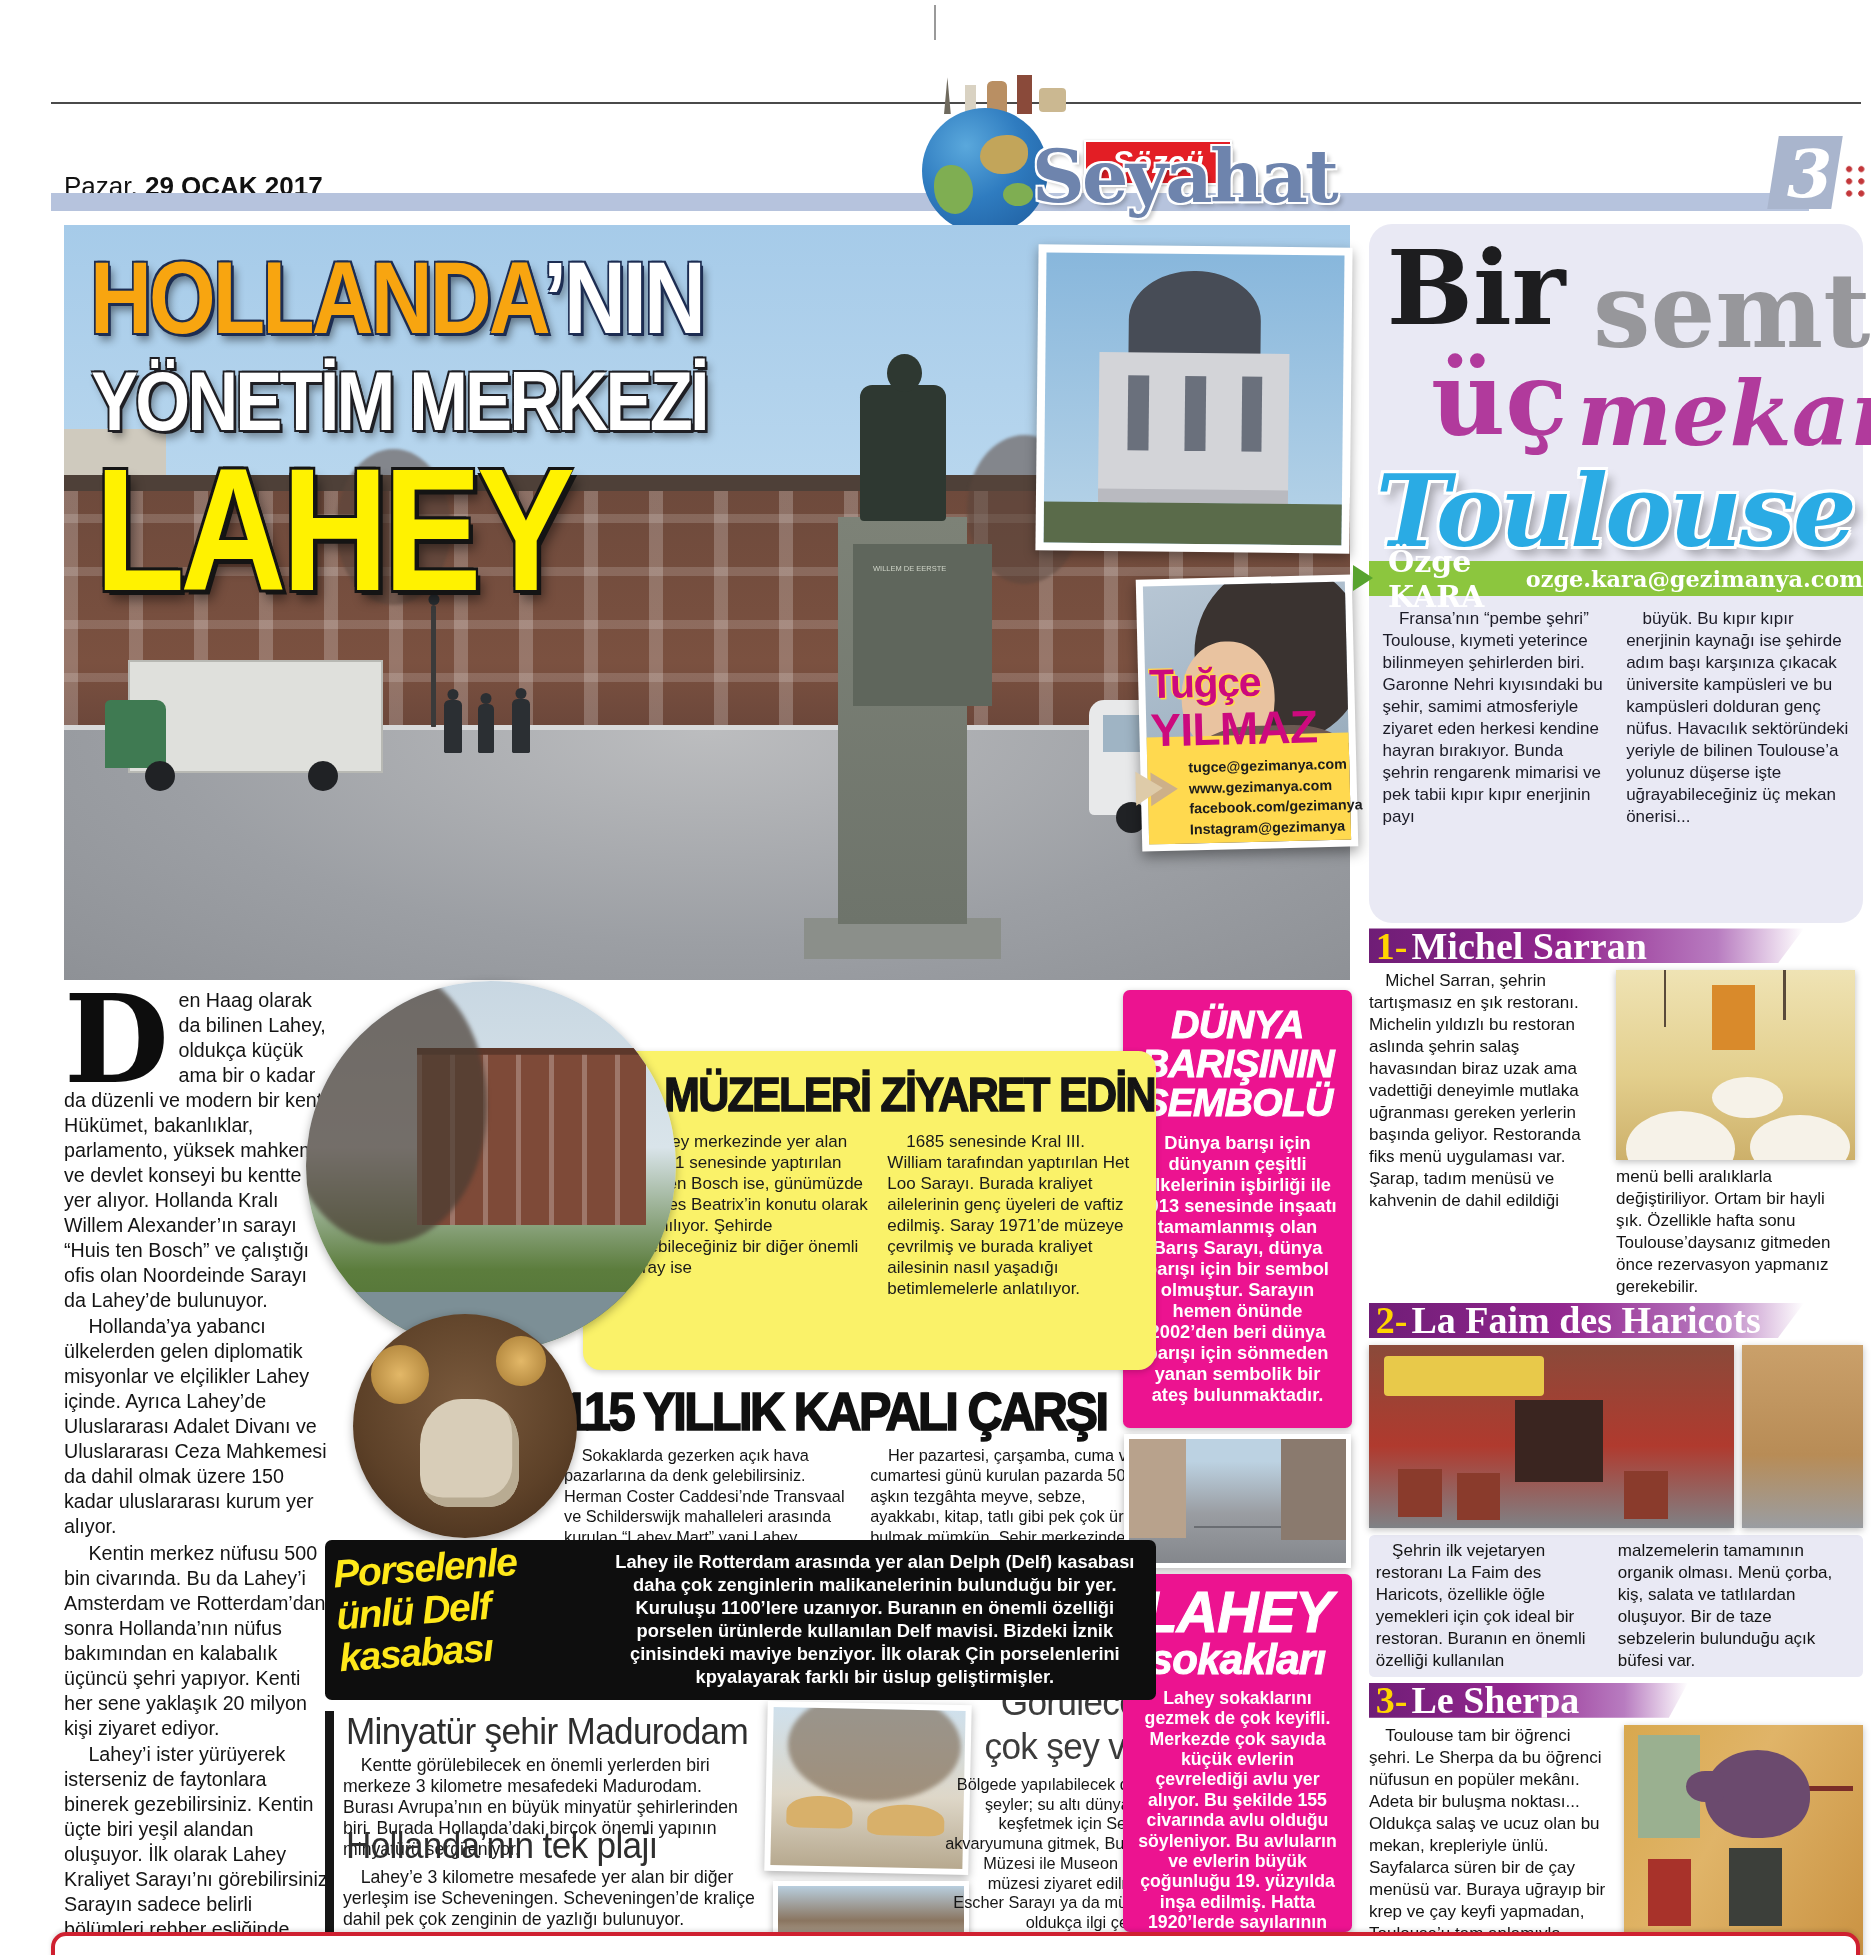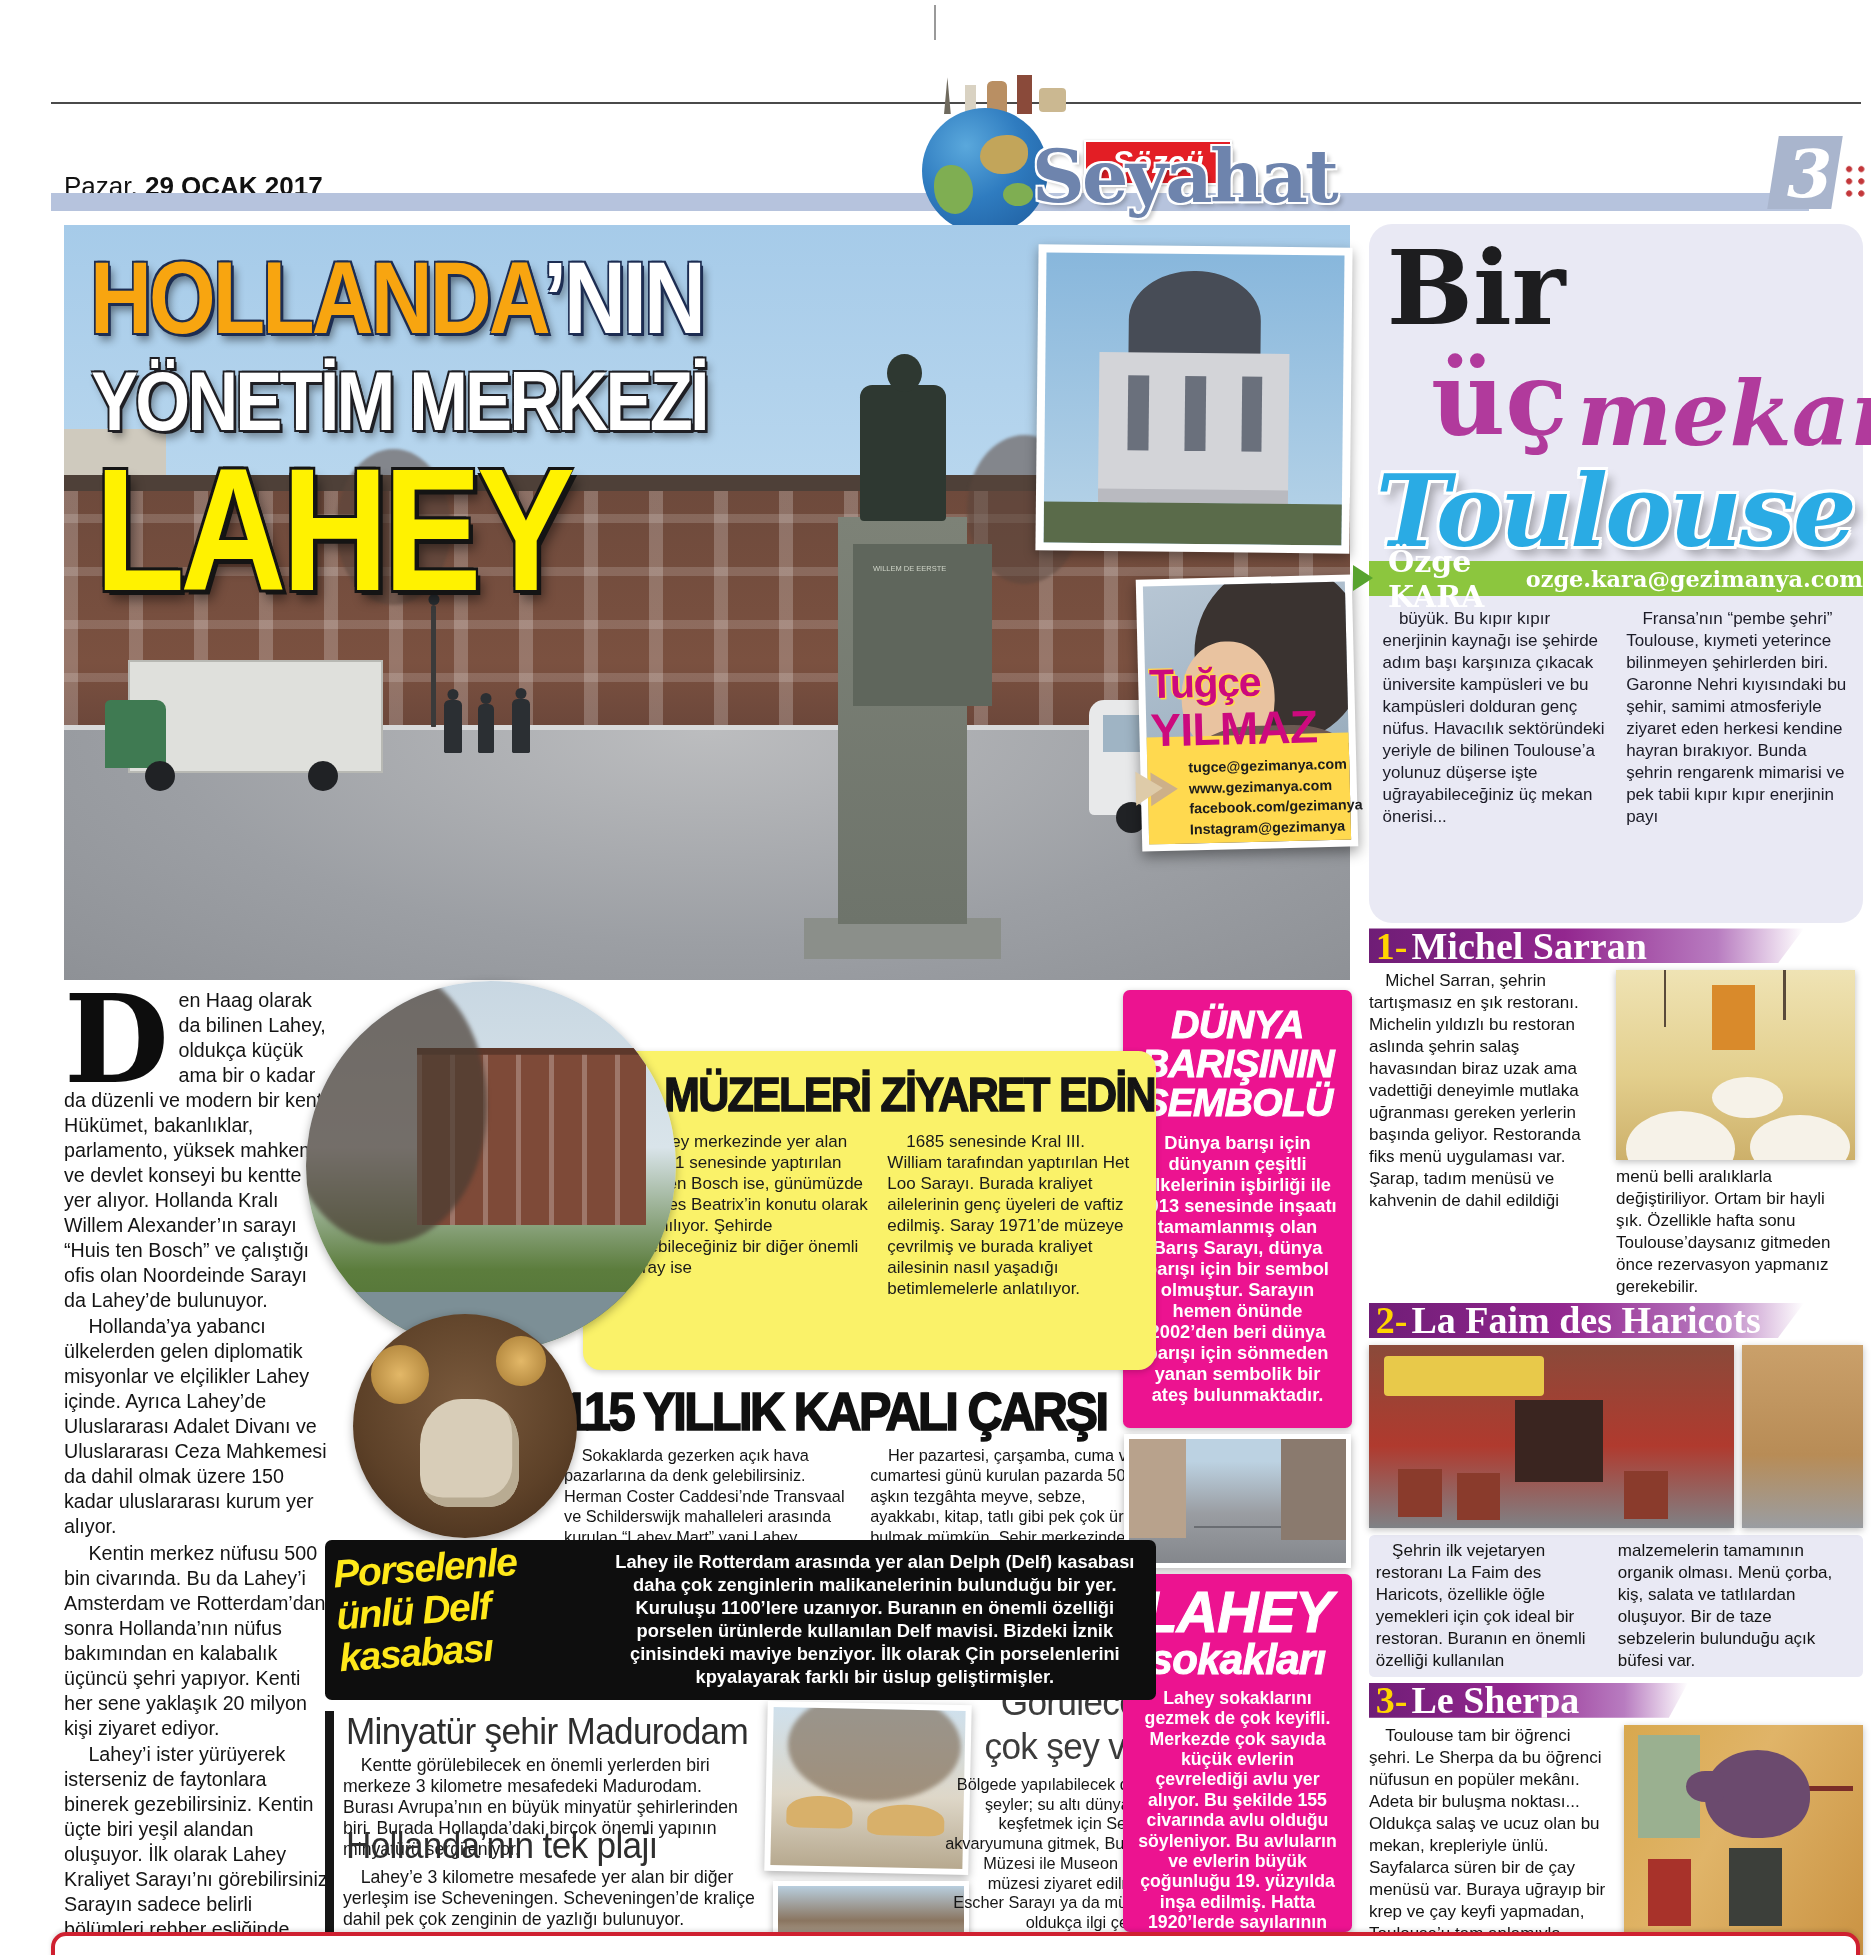--- a/index.html
+++ b/index.html
@@ -382,34 +382,35 @@
 
   <div class="abs pink" style="left:1123px;top:1574px;width:229px;height:358px;">
     <div class="pink-title" style="font-size:57px;line-height:54px;margin-top:11px;">LAHEY</div>
     <div class="pink-title" style="font-size:42px;line-height:42px;">sokakları</div>
     <div class="pink-body" style="font-size:17.7px;line-height:20.4px;padding:6.8px 11px 0 11px;">Lahey sokaklarını gezmek de çok keyifli. Merkezde çok sayıda küçük evlerin çevrelediği avlu yer alıyor. Bu şekilde 155 civarında avlu olduğu söyleniyor. Bu avluların ve evlerin büyük çoğunluğu 19. yüzyılda inşa edilmiş. Hatta 1920’lerde sayılarının 700’ü bulduğu söyleniyor.</div>
   </div>
 
   <div id="rightcol">
     <div class="tl-header">
       <div class="w-bir">Bir</div>
+      <div class="w-semt">semt</div>
       <div class="w-uc">üç</div>
       <div class="w-mekan">mekan</div>
       <div class="w-toulouse">Toulouse</div>
       <div class="greenbar">
         <div class="arrow ni"></div>
         <span class="by-name">Özge KARA</span>
         <span class="by-mail">ozge.kara@gezimanya.com</span>
       </div>
       <div class="introcols">
         <div class="c">
-            <p>büyük. Bu kıpır kıpır enerjinin kaynağı ise şehirde adım başı karşınıza çıkacak üniversite kampüsleri ve bu kampüsleri dolduran genç nüfus. Havacılık sektöründeki yeriyle de bilinen Toulouse’a yolunuz düşerse işte uğrayabileceğiniz üç mekan önerisi...</p>
+            <p>Fransa’nın “pembe şehri” Toulouse, kıymeti yeterince bilinmeyen şehirlerden biri. Garonne Nehri kıyısındaki bu şehir, samimi atmosferiyle ziyaret eden herkesi kendine hayran bırakıyor. Bunda şehrin rengarenk mimarisi ve pek tabii kıpır kıpır enerjinin payı</p>
           </div>
         <div class="c">
-            <p>Fransa’nın “pembe şehri” Toulouse, kıymeti yeterince bilinmeyen şehirlerden biri. Garonne Nehri kıyısındaki bu şehir, samimi atmosferiyle ziyaret eden herkesi kendine hayran bırakıyor. Bunda şehrin rengarenk mimarisi ve pek tabii kıpır kıpır enerjinin payı</p>
+            <p>büyük. Bu kıpır kıpır enerjinin kaynağı ise şehirde adım başı karşınıza çıkacak üniversite kampüsleri ve bu kampüsleri dolduran genç nüfus. Havacılık sektöründeki yeriyle de bilinen Toulouse’a yolunuz düşerse işte uğrayabileceğiniz üç mekan önerisi...</p>
           </div>
       </div>
     </div>
 
     <div class="banner">
       <span class="num">1-</span>
       <span class="nm">Michel Sarran</span>
     </div>
     <div class="vblock">
       <div class="vcol" style="width:236px;">

